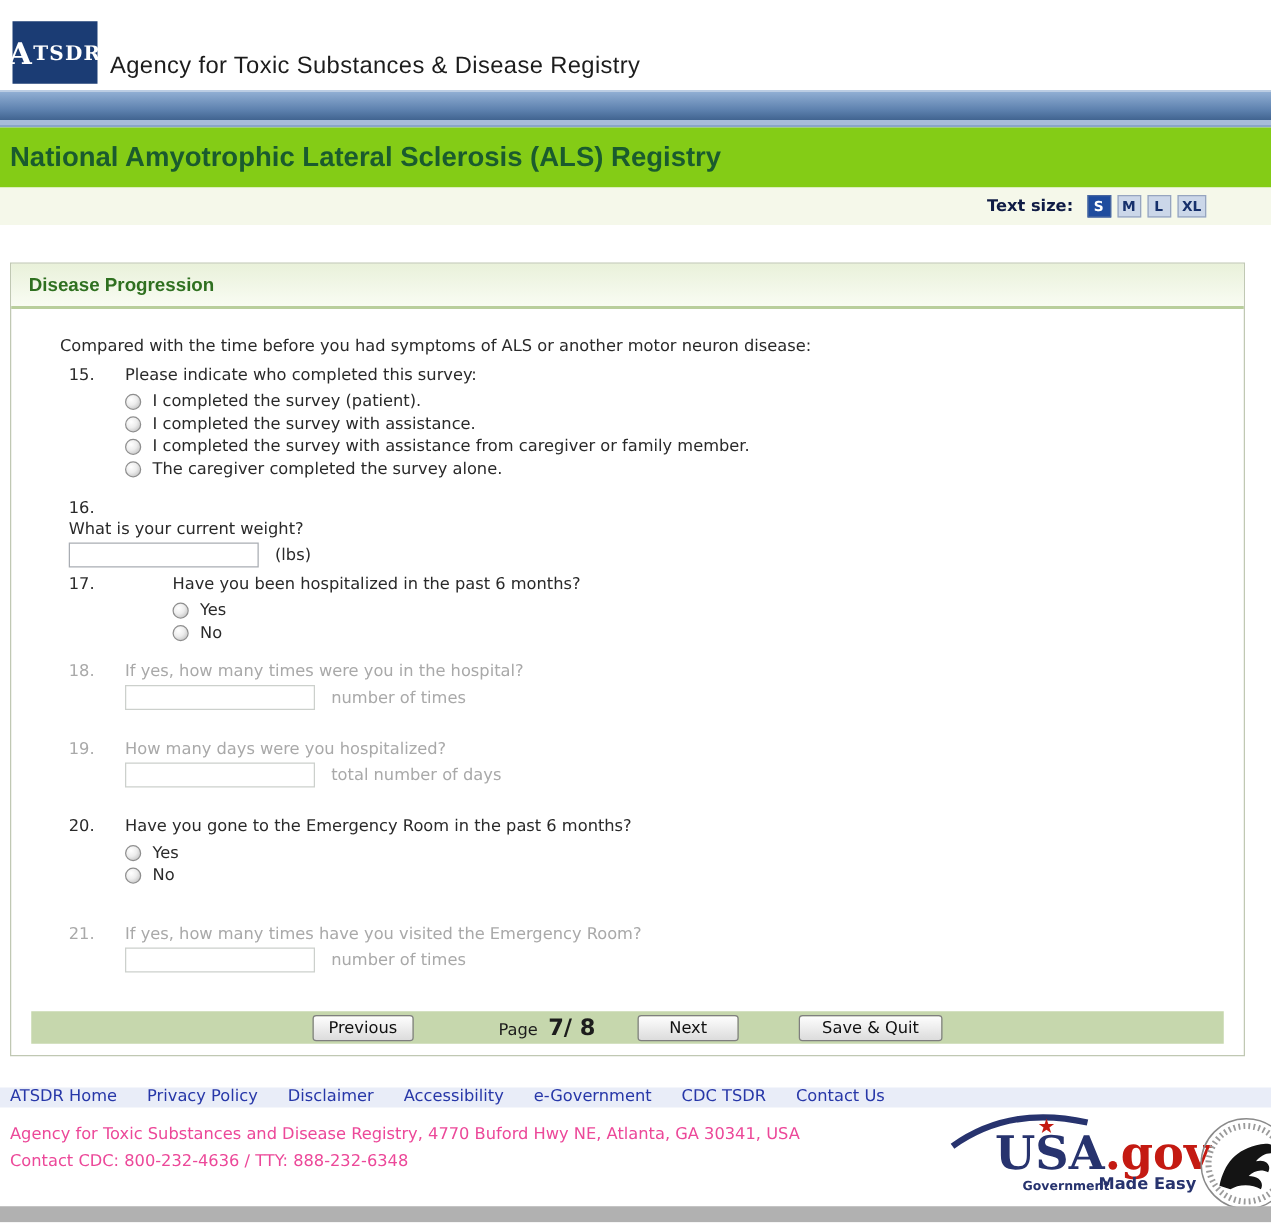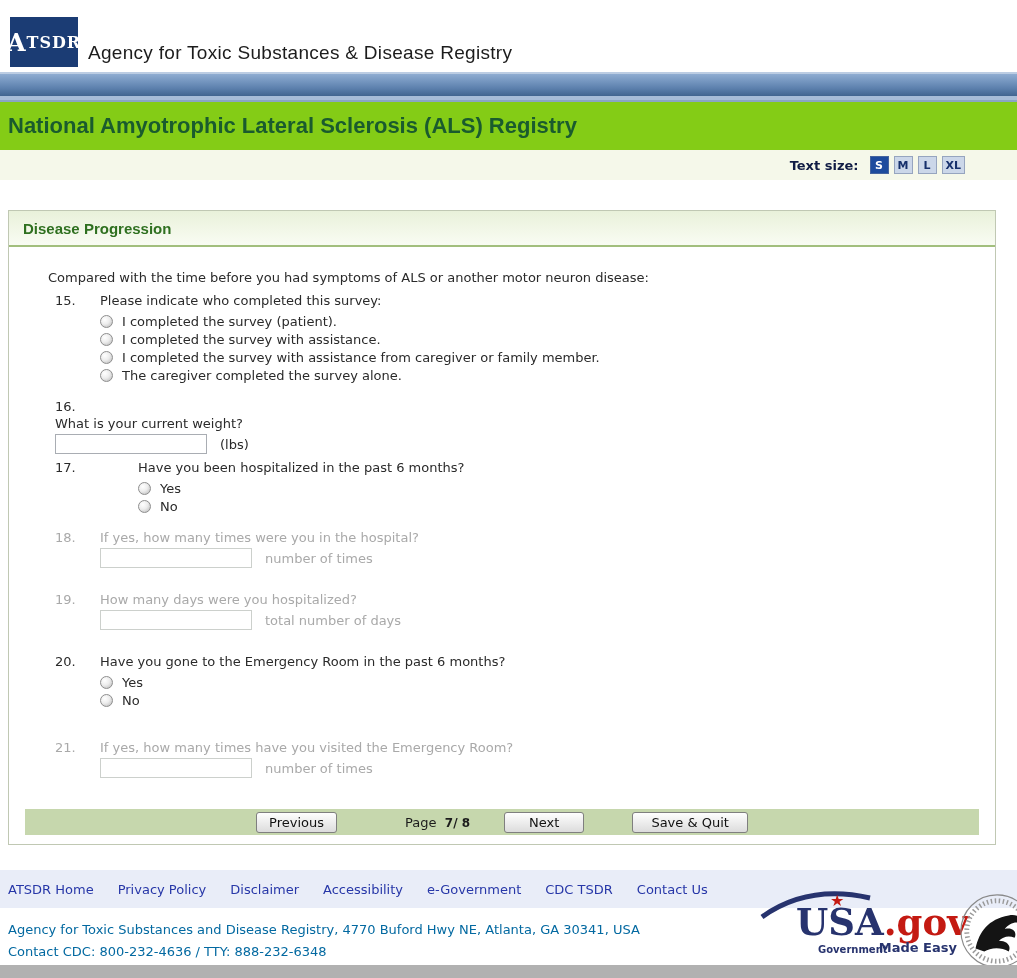--- a/index.html
+++ b/index.html
@@ -60,30 +60,30 @@
 
   #q15 { margin-top:6px; } #q16 { margin-top:14px;flex-direction:column; } #q17 { margin-top:5px;gap:38px; }
   #q18 { margin-top:14px; } #q19 { margin-top:23px; } #q20 { margin-top:23px; }
   #q21 { margin-top:30px; }
 
   .pagination { margin:31px 16px 0 16px; height:26px; background:#c6d7ad; display:flex;
     align-items:center; justify-content:center; }
   .nav-btn { font-family:inherit; font-size:13px; color:#111; padding:2px 12px;
     background:linear-gradient(#fefefe, #dcdcdc); border:1px solid #7f7f7f; border-radius:3px; cursor:pointer; }
   .page-indicator { margin:0 34px; font-size:13px; color:#1c1c1c; }
-  .page-indicator b { font-size:12px; }
+  .page-indicator b { font-size:18px; }
   #next-btn { margin-right:48px; padding:2px 24px; }
   #prev-btn { margin-right:34px; }
   #save-btn { padding:2px 18px; }
 
   
-  .footer-links { margin-top:25px; height:38px; background:#e9edf8; display:flex;
-    align-items:center; padding-left:8px; }
+  .footer-links { margin-top:25px; height:16px; background:#e9edf8; display:flex;
+    align-items:flex-start; padding-left:8px; }
   .footer-link { font-size:13px; color:#2737a8; margin-right:24px; cursor:pointer; text-decoration:none; }
-  .footer-info { padding:11px 0 0 8px; font-size:13px; line-height:22px; color:#0369a1; }
+  .footer-info { padding:11px 0 0 8px; font-size:13px; line-height:22px; color:#ec4899; }
 
   .usagov { position:absolute; left:772px; top:898px; width:185px; height:58px; }
   .usagov-text { position:absolute; left:24px; top:2px; font-family:"DejaVu Serif", serif;
     font-weight:bold; font-size:37px; white-space:nowrap; }
   .usagov-text .usa { color:#27336e; }
   .usagov-text .gov { color:#c41a12; }
   .usagov-star { position:absolute; left:58px; top:-7px; color:#c41a12; font-size:16px; }
   .usagov-swoosh { position:absolute; left:-14px; top:-8px; }
   .tag-gov { position:absolute; left:46px; bottom:1px; font-size:10px; font-weight:bold; color:#27336e; }
   .tag-easy { position:absolute; right:0px; bottom:1px; font-size:13px; font-weight:bold; color:#27336e; }

